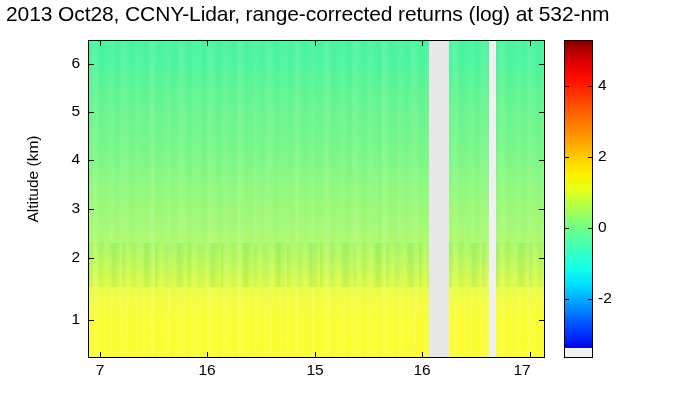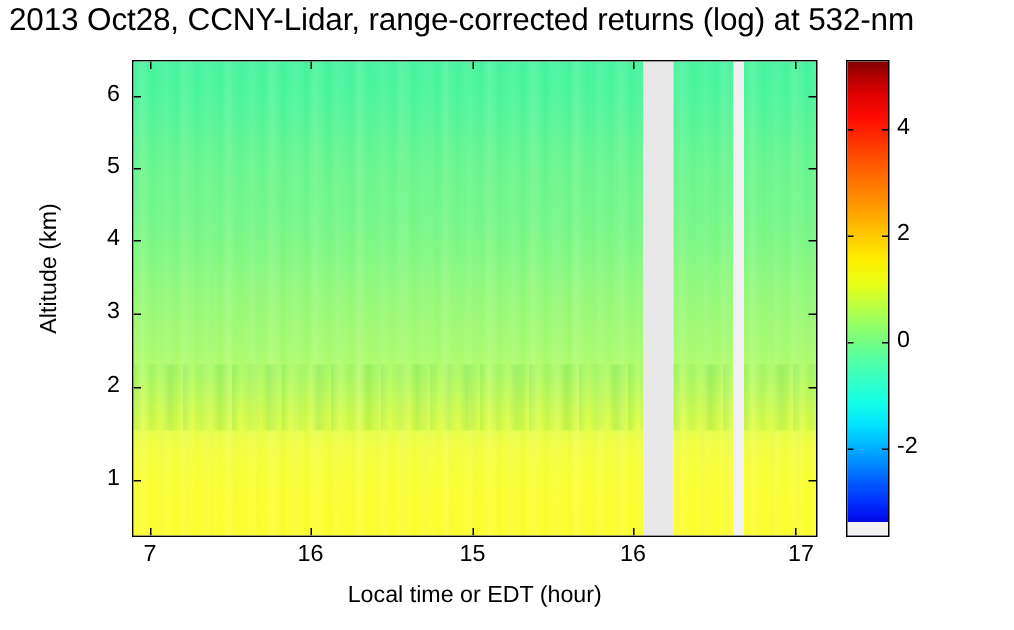--- a/index.html
+++ b/index.html
@@ -321,30 +321,29 @@
     <div class="tick tick-y-right" style="top:119px;"></div>
     <div class="tick tick-y-right" style="top:168px;"></div>
     <div class="tick tick-y-right" style="top:217px;"></div>
     <div class="tick tick-y-right" style="top:279px;"></div>
   </div>
 
   <div class="ticklabel xticklabel" style="left:100px;">7</div>
   <div class="ticklabel xticklabel" style="left:207px;">16</div>
   <div class="ticklabel xticklabel" style="left:315px;">15</div>
   <div class="ticklabel xticklabel" style="left:422px;">16</div>
-  <div class="ticklabel xticklabel" style="left:534px;text-align:right;">17</div>
+  <div class="ticklabel xticklabel" style="left:522px;text-align:right;">17</div>
 
   <div class="ticklabel yticklabel" style="top:63px;">6</div>
   <div class="ticklabel yticklabel" style="top:111px;">5</div>
   <div class="ticklabel yticklabel" style="top:159px;">4</div>
   <div class="ticklabel yticklabel" style="top:208px;">3</div>
   <div class="ticklabel yticklabel" style="top:257px;">2</div>
   <div class="ticklabel yticklabel" style="top:319px;">1</div>
 
-  <div id="xlabel">Local time or EDT (hour)</div>
   <div id="ylabel">Altitude (km)</div>
 
   <div id="colorbar">
     <div id="colorbar-gradient"></div>
     <div id="colorbar-underflow"></div>
 
     <div class="cb-tick left" style="top:45px;"></div>
     <div class="cb-tick right" style="top:45px;"></div>
     <div class="cb-tick left" style="top:116px;"></div>
     <div class="cb-tick right" style="top:116px;"></div>

